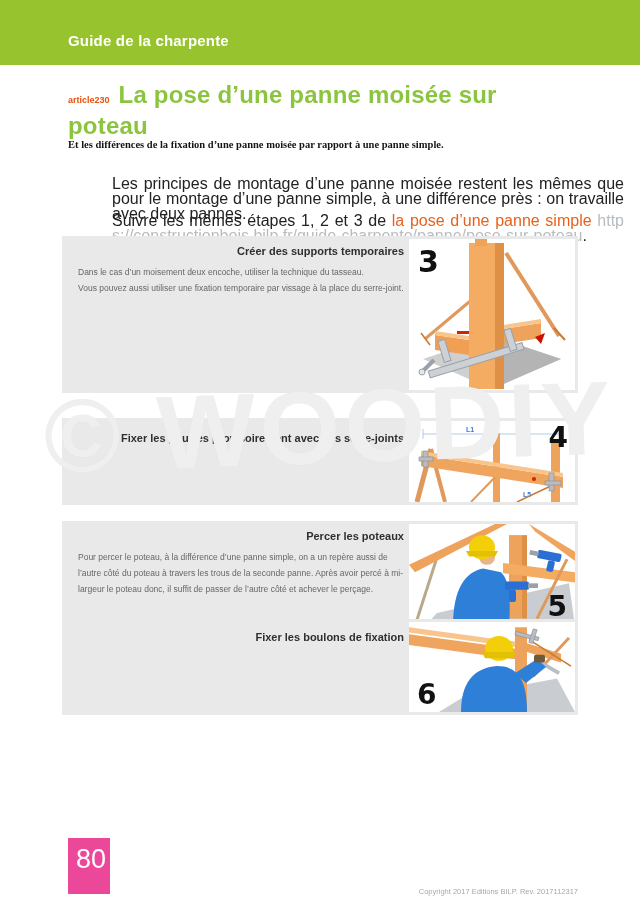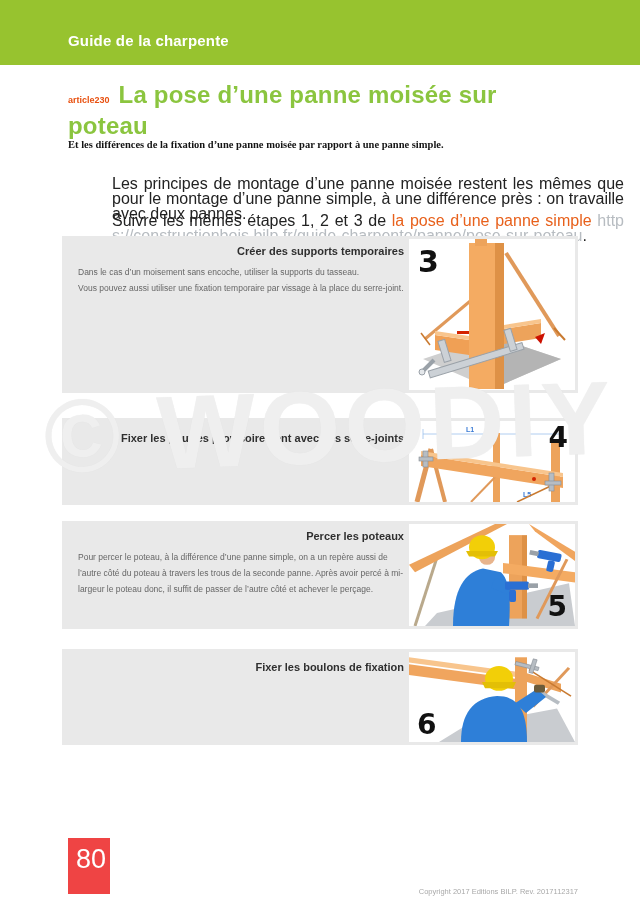--- a/index.html
+++ b/index.html
@@ -19,21 +19,21 @@
   .para{position:absolute;left:68px;width:512px;font-size:16px;color:#222;line-height:15px;text-align:justify;margin-left:44px;}
   .para-1{top:176px;}
   .para-2{top:213px;}
   .link-orange{color:#e8611c;}
   .url-gray{color:#b7bcc1;word-break:break-all;}
   
   .step-box{position:absolute;left:62px;width:516px;background:#e9e9e9;}
   .box-1{top:236px;height:157px;}
   .box-2{top:418px;height:87px;}
   .box-3{top:521px;height:108px;}
-  .box-4{top:649px;height:96px;}
+  .box-4{top:619px;height:96px;}
   .box-text{position:absolute;left:16px;right:174px;top:0;bottom:0;}
   .step-title{font-size:11px;font-weight:bold;color:#2f2f2f;text-align:right;margin-top:9px;}
   .box-2 .step-title{margin-top:14px;}
   .box-4 .step-title{margin-top:12px;}
   .step-body{margin-top:7px;font-size:8.5px;color:#666;line-height:16px;}
   .step-body div{margin:0;}
   .box-img{position:absolute;right:3px;top:3px;bottom:3px;width:166px;background:#ffffff;}
   .box-img svg{display:block;width:100%;height:100%;}
   .num{position:absolute;font-family:"DejaVu Sans",sans-serif;font-weight:bold;color:#111;font-size:30px;line-height:30px;}
   .num-3{left:9px;top:8px;}
@@ -41,21 +41,21 @@
   .num-5{right:8px;bottom:4px;font-size:28px;}
   .num-6{left:8px;bottom:2px;font-size:28px;}
   
   .watermark{
     position:absolute;left:46px;top:378px;z-index:40;pointer-events:none;
     font-size:104px;font-weight:bold;color:#efefef;letter-spacing:4px;white-space:nowrap;
     transform:rotate(-2deg);transform-origin:left bottom;
     text-shadow:0 0 1px rgba(0,0,0,0.05);
   }
   
-  .page-number-badge{position:absolute;left:68px;top:838px;width:42px;height:56px;background:#ef4444;}
+  .page-number-badge{position:absolute;left:68px;top:838px;width:42px;height:56px;background:#ec4899;}
   .page-number-badge span{position:absolute;left:8px;top:6px;font-size:27px;color:#ffffff;}
   .copyright{position:absolute;right:62px;top:887px;font-size:7.5px;color:#a9a9a9;}
 </style>
 </head>
 <body>
 
 <div class="page">
 
   <div class="header-band">
     <div class="header-title">Guide de la charpente</div>
@@ -68,21 +68,21 @@
   <div class="subtitle">Et les différences de la fixation d’une panne moisée par rapport à une panne simple.</div>
 
   <div class="para para-1">Les principes de montage d’une panne moisée restent les mêmes que pour le montage d’une panne simple, à une différence près : on travaille avec deux pannes.</div>
 
   <div class="para para-2"><span>Suivre les mêmes étapes 1, 2 et 3 de </span><span class="link-orange">la pose d’une panne simple</span><span class="url-gray"> https://constructionbois.bilp.fr/guide-charpente/panne/pose-sur-poteau</span><span>.</span></div>
 
   <div class="step-box box-1">
     <div class="box-text">
       <div class="step-title">Créer des supports temporaires</div>
       <div class="step-body">
-        <div>Dans le cas d’un moisement sans encoche, utiliser la supports du tasseau.</div>
+        <div>Dans le cas d’un moisement deux encoche, utiliser la technique du tasseau.</div>
         <div> Vous pouvez aussi utiliser une fixation temporaire par vissage à la place du serre-joint.</div>
       </div>
     </div>
     <div class="box-img">
       <svg viewBox="0 0 166 151" preserveAspectRatio="none">
         <rect width="166" height="151" fill="#ffffff"></rect>
         <polygon points="14,120 83,97 152,120 83,150" fill="#cfcfcf"></polygon>
         <polygon points="83,97 152,120 83,150" fill="#b4b4b4"></polygon>
         <line x1="97" y1="14" x2="150" y2="97" stroke="#e0995a" stroke-width="4"></line>
         <line x1="145" y1="89" x2="156" y2="101" stroke="#c97a30" stroke-width="2"></line>

